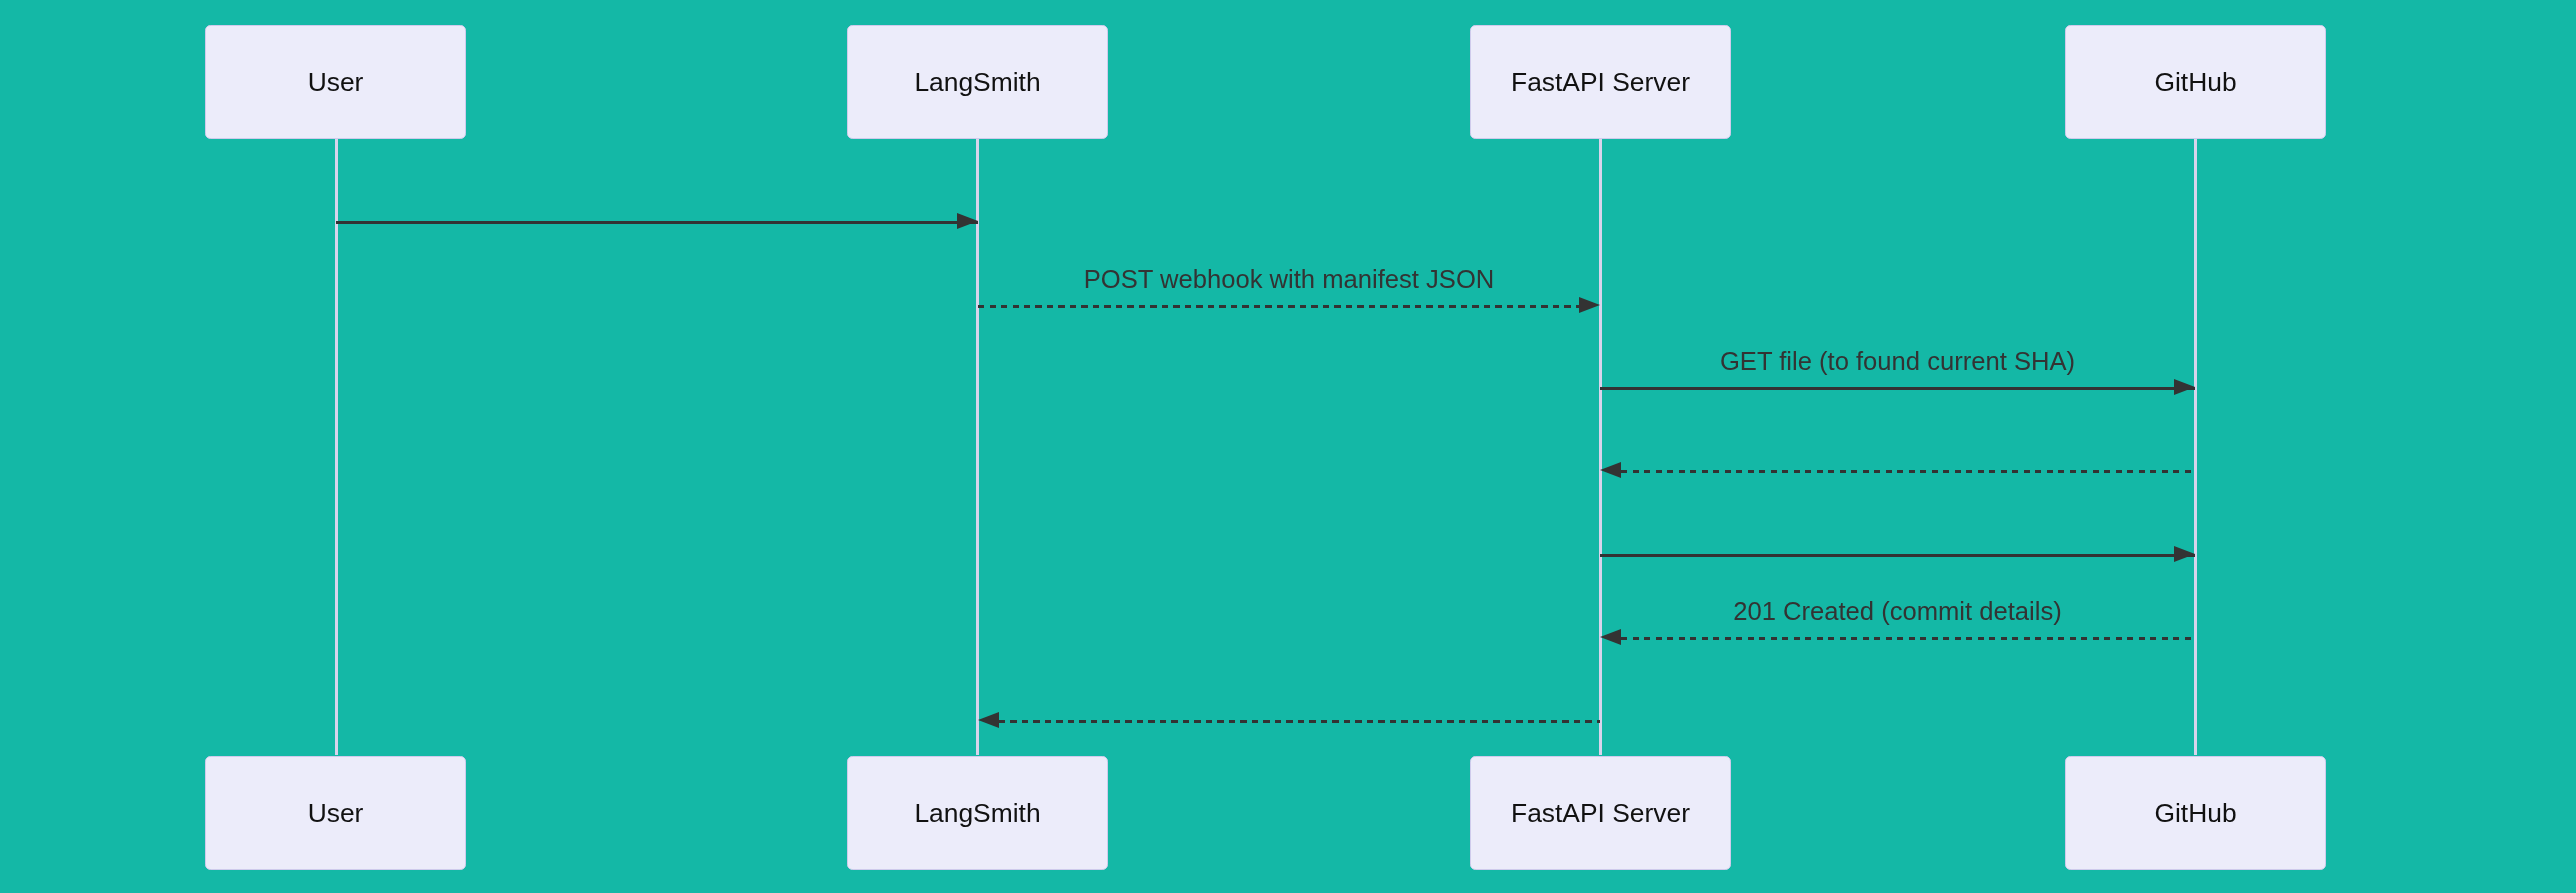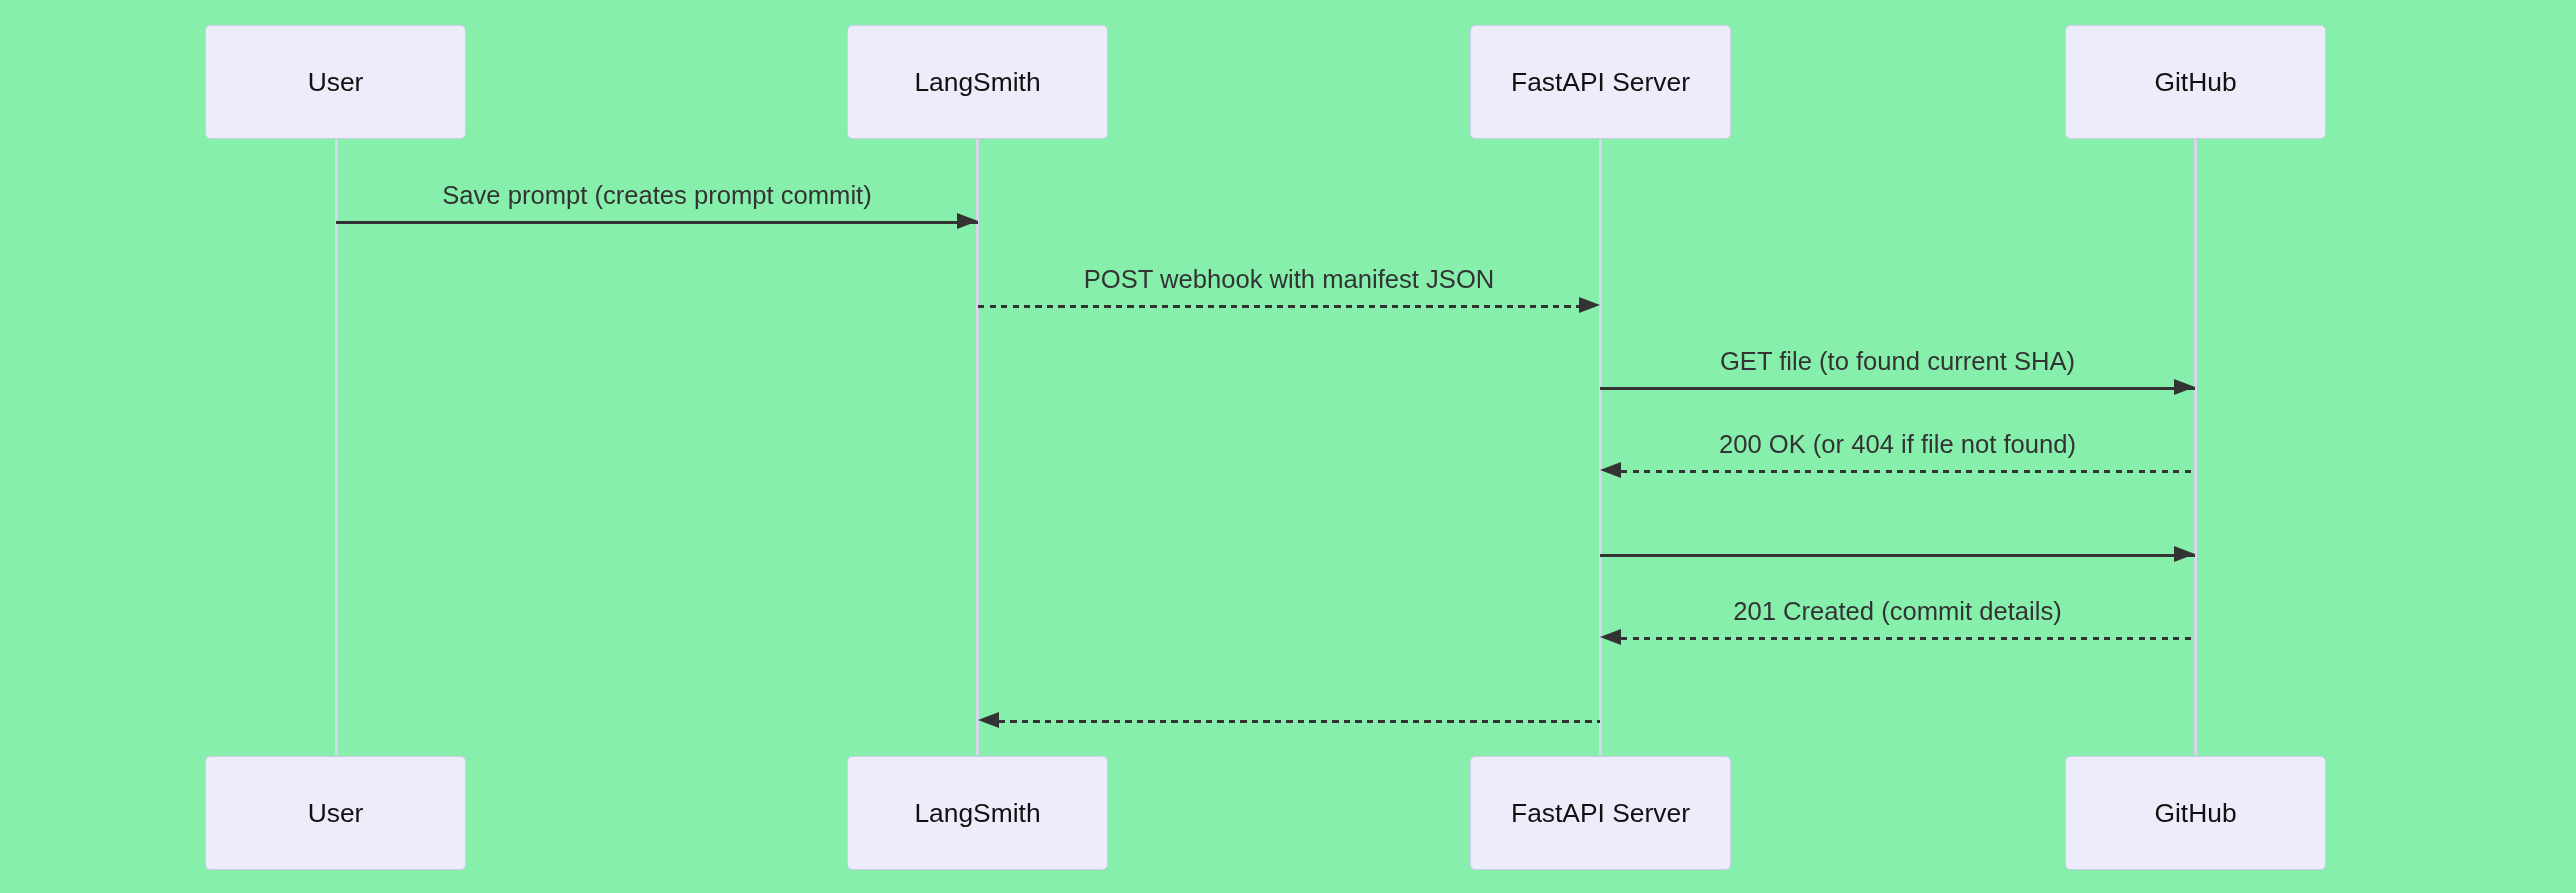--- a/index.html
+++ b/index.html
@@ -5,21 +5,21 @@
   html, body {
     margin: 0;
     padding: 0;
     background: #FFFFFF;
     font-family: "Liberation Sans", "DejaVu Sans", sans-serif;
   }
   .canvas {
     position: relative;
     width: 2576px;
     height: 894px;
-    background: #86efac;
+    background: #14b8a6;
     overflow: hidden;
   }
   .actor-box {
     position: absolute;
     width: 261px;
     height: 114px;
     background: #ECECFA;
     border: 1.8px solid #CFCBEC;
     border-radius: 5.3px;
     box-sizing: border-box;
@@ -100,33 +100,31 @@
   <div class="actor-box" style="left: 847px; top: 756px;">
     <span class="actor-label">LangSmith</span>
   </div>
   <div class="actor-box" style="left: 1470px; top: 756px;">
     <span class="actor-label">FastAPI Server</span>
   </div>
   <div class="actor-box" style="left: 2065px; top: 756px;">
     <span class="actor-label">GitHub</span>
   </div>
 
-  <div class="msg-label" style="left: 336px; width: 642px; top: 179px;">Save prompt (creates prompt commit)</div>
   <div class="msg-line solid" style="left: 336px; width: 642px; top: 221px;"></div>
   <div class="arrowhead right" style="left: 957px; top: 213px;"></div>
 
   <div class="msg-label" style="left: 978px; width: 622px; top: 263px;">POST webhook with manifest JSON</div>
   <div class="msg-line dashed" style="left: 978px; width: 601px; top: 305px;"></div>
   <div class="arrowhead right" style="left: 1579px; top: 297px;"></div>
 
   <div class="msg-label" style="left: 1600px; width: 595px; top: 345px;">GET file (to found current SHA)</div>
   <div class="msg-line solid" style="left: 1600px; width: 595px; top: 387px;"></div>
   <div class="arrowhead right" style="left: 2174px; top: 379px;"></div>
 
-  <div class="msg-label" style="left: 1600px; width: 595px; top: 428px;">200 OK (or 404 if file not found)</div>
   <div class="msg-line dashed" style="left: 1621px; width: 574px; top: 470px;"></div>
   <div class="arrowhead left" style="left: 1600px; top: 462px;"></div>
 
   <div class="msg-line solid" style="left: 1600px; width: 595px; top: 554px;"></div>
   <div class="arrowhead right" style="left: 2174px; top: 546px;"></div>
 
   <div class="msg-label" style="left: 1600px; width: 595px; top: 595px; text-align: center;">201 Created (commit details)</div>
   <div class="msg-line dashed" style="left: 1621px; width: 574px; top: 637px;"></div>
   <div class="arrowhead left" style="left: 1600px; top: 629px;"></div>
 

